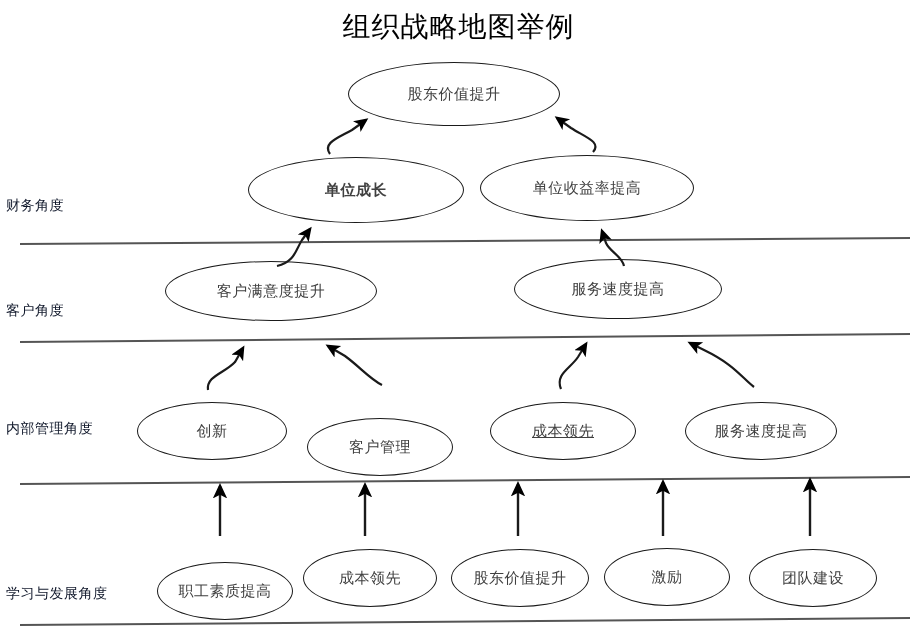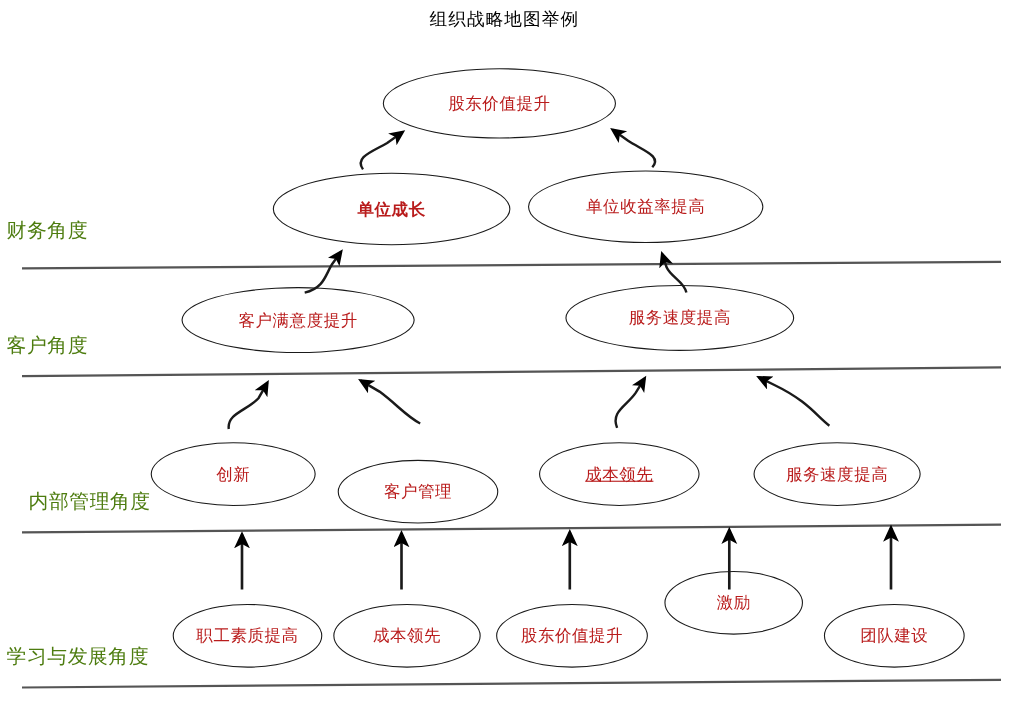--- a/index.html
+++ b/index.html
@@ -14,44 +14,44 @@
     background: #ffffff;
     font-family: "Liberation Sans", "DejaVu Sans", sans-serif;
     overflow: hidden;
   }
   #title {
     position: absolute;
     left: 0;
     top: 8px;
     width: 917px;
     text-align: center;
-    font-size: 16px;
+    font-size: 28px;
     color: #000000;
     letter-spacing: 1px;
     white-space: nowrap;
   }
   .persp-label {
     position: absolute;
-    font-size: 18px;
-    color: #4d7c0f;
+    font-size: 14px;
+    color: #0f172a;
     white-space: nowrap;
     letter-spacing: 0.5px;
   }
   .node {
     position: absolute;
     box-sizing: border-box;
     border: 1.3px solid #1a1a1a;
     border-radius: 50%;
     background: #ffffff;
     display: flex;
     align-items: center;
     justify-content: center;
     text-align: center;
     font-size: 15px;
-    color: #b91c1c;
+    color: #404040;
     letter-spacing: 0.5px;
     white-space: nowrap;
     z-index: 3;
   }
   #vector-layer {
     position: absolute;
     left: 0;
     top: 0;
     width: 917px;
     height: 637px;
@@ -103,30 +103,30 @@
       </div>
       <div class="node" style="left: 307px; top: 418px; width: 146px; height: 58px;">
         <span>客户管理</span>
       </div>
       <div class="node" style="left: 490px; top: 402px; width: 146px; height: 58px; text-decoration: underline;">
         <span>成本领先</span>
       </div>
       <div class="node" style="left: 685px; top: 402px; width: 152px; height: 58px;">
         <span>服务速度提高</span>
       </div>
-      <div class="node" style="left: 157px; top: 549px; width: 136px; height: 58px; font-family: Liberation Mono, monospace;">
+      <div class="node" style="left: 157px; top: 562px; width: 136px; height: 58px; font-family: Liberation Mono, monospace;">
         <span>职工素质提高</span>
       </div>
       <div class="node" style="left: 303px; top: 549px; width: 134px; height: 58px;">
         <span>成本领先</span>
       </div>
       <div class="node" style="left: 451px; top: 549px; width: 138px; height: 58px;">
         <span>股东价值提升</span>
       </div>
-      <div class="node" style="left: 604px; top: 519px; width: 126px; height: 58px; justify-content: center;">
+      <div class="node" style="left: 604px; top: 548px; width: 126px; height: 58px; justify-content: center;">
         <span>激励</span>
       </div>
       <div class="node" style="left: 749px; top: 549px; width: 128px; height: 58px;">
         <span>团队建设</span>
       </div>
     </div>
 
   <svg id="arrow-layer" viewBox="0 0 917 637" xmlns="http://www.w3.org/2000/svg">
     <defs>
       <marker id="arrowhead" markerWidth="7" markerHeight="7" refX="5.2" refY="3" orient="auto" markerUnits="strokeWidth">
@@ -144,17 +144,17 @@
       <path d="M 220 536 L 220 486" fill="none" stroke="#1a1a1a" stroke-width="2.4" stroke-linecap="butt" marker-end="url(#arrowhead)"></path>
       <path d="M 365 536 L 365 485" fill="none" stroke="#1a1a1a" stroke-width="2.4" stroke-linecap="butt" marker-end="url(#arrowhead)"></path>
       <path d="M 518 536 L 518 484" fill="none" stroke="#1a1a1a" stroke-width="2.4" stroke-linecap="butt" marker-end="url(#arrowhead)"></path>
       <path d="M 663 536 L 663 482" fill="none" stroke="#1a1a1a" stroke-width="2.4" stroke-linecap="butt" marker-end="url(#arrowhead)"></path>
       <path d="M 810 536 L 810 480" fill="none" stroke="#1a1a1a" stroke-width="2.4" stroke-linecap="butt" marker-end="url(#arrowhead)"></path>
     </svg>
 
   <div id="label-layer">
       <div class="persp-label" style="left: 6px; top: 197px;">财务角度</div>
       <div class="persp-label" style="left: 6px; top: 302px;">客户角度</div>
-      <div class="persp-label" style="left: 6px; top: 444px; margin-left: 20px;">内部管理角度</div>
+      <div class="persp-label" style="left: 6px; top: 420px;">内部管理角度</div>
       <div class="persp-label" style="left: 6px; top: 585px;">学习与发展角度</div>
     </div>
 
 </div>
 
 </body></html>

